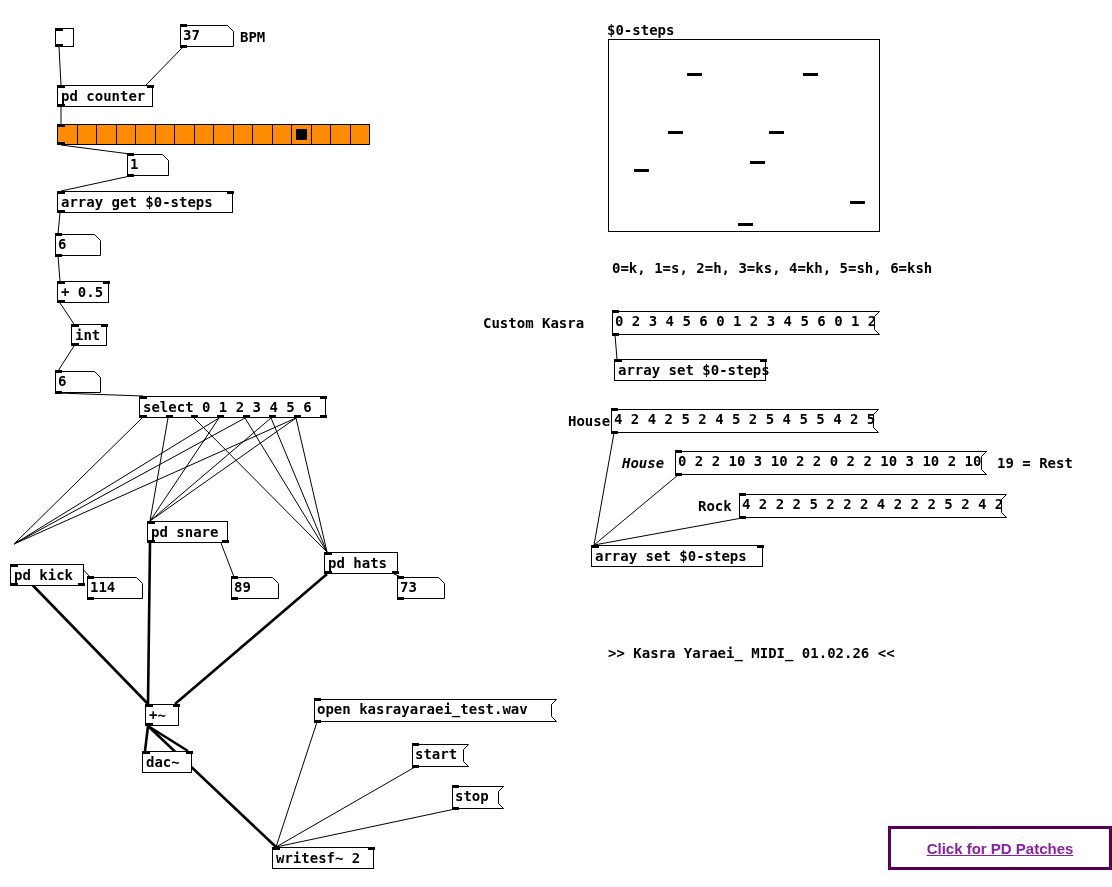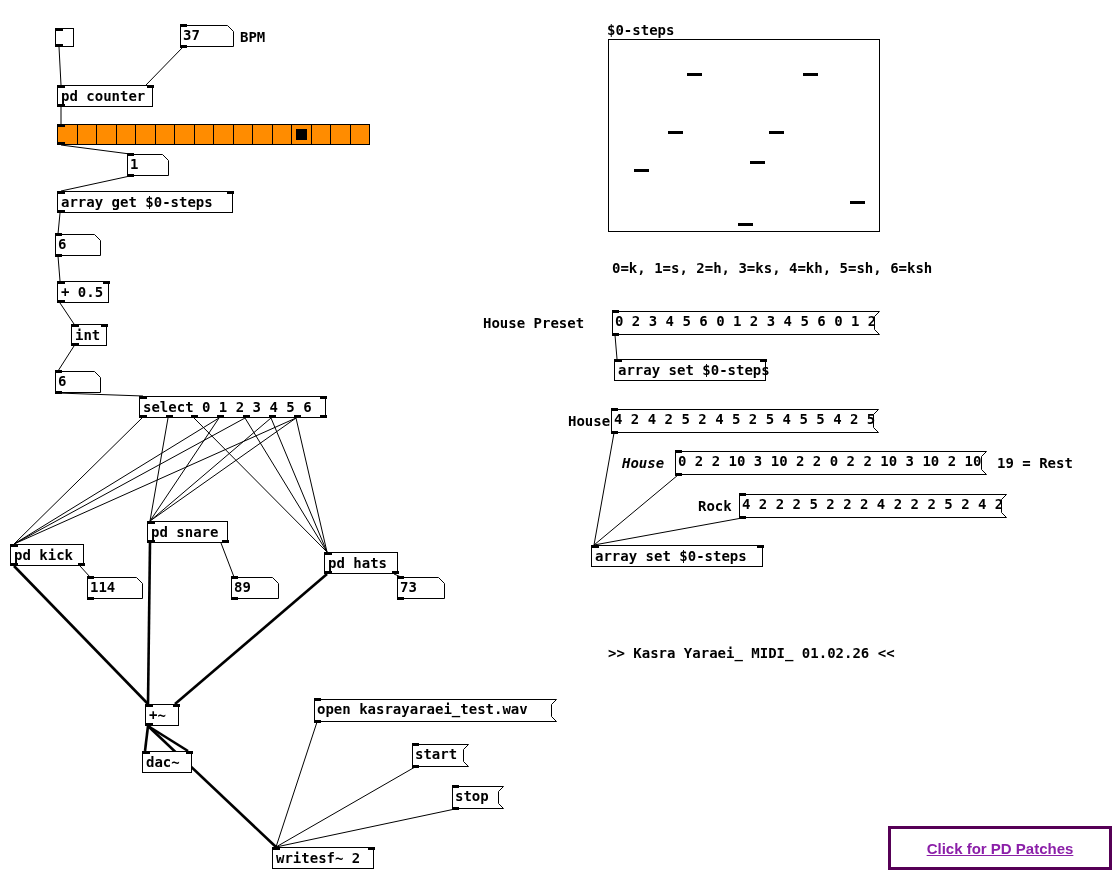--- a/index.html
+++ b/index.html
@@ -117,21 +117,21 @@
   <div class="box obj" style="left:57px;top:281px;width:52px;height:22px;">+ 0.5<div class="nub in" style="left: 0px;"></div><div class="nub in" style="left: 45px;"></div><div class="nub out" style="left: 0px;"></div></div>
 
   <div class="box obj" style="left:71px;top:324px;width:36px;height:22px;">int<div class="nub in" style="left: 0px;"></div><div class="nub in" style="left: 29px;"></div><div class="nub out" style="left: 0px;"></div></div>
 
   <div class="box num" style="left:55px;top:371px;width:46px;height:22px;">6<svg width="46" height="22" class="outline">
         <path d="M0.5 0.5 H39.5 L45.5 6.5 V21.5 H0.5 Z" fill="none" stroke="#000"></path>
       </svg><div class="nub in" style="left: 0px;"></div><div class="nub out" style="left: 0px;"></div></div>
 
   <div class="box obj" style="left:139px;top:396px;width:187px;height:22px;">select 0 1 2 3 4 5 6<div class="nub in" style="left: 0px;"></div><div class="nub in" style="left: 180px;"></div><div class="nub out" style="left: 0px;"></div><div class="nub out" style="left: 25.7143px;"></div><div class="nub out" style="left: 51.4286px;"></div><div class="nub out" style="left: 77.1429px;"></div><div class="nub out" style="left: 102.857px;"></div><div class="nub out" style="left: 128.571px;"></div><div class="nub out" style="left: 154.286px;"></div><div class="nub out" style="left: 180px;"></div></div>
 
-  <div class="box obj" style="left:10px;top:544px;width:74px;height:22px;">pd kick<div class="nub in" style="left: 0px;"></div><div class="nub out" style="left: 0px;"></div><div class="nub out" style="left: 67px;"></div></div>
+  <div class="box obj" style="left:10px;top:564px;width:74px;height:22px;">pd kick<div class="nub in" style="left: 0px;"></div><div class="nub out" style="left: 0px;"></div><div class="nub out" style="left: 67px;"></div></div>
   <div class="box obj" style="left:147px;top:521px;width:81px;height:22px;">pd snare<div class="nub in" style="left: 0px;"></div><div class="nub out" style="left: 0px;"></div><div class="nub out" style="left: 74px;"></div></div>
   <div class="box obj" style="left:324px;top:552px;width:74px;height:22px;">pd hats<div class="nub in" style="left: 0px;"></div><div class="nub out" style="left: 0px;"></div><div class="nub out" style="left: 67px;"></div></div>
 
   <div class="box num" style="left:87px;top:577px;width:56px;height:22px;">114<svg width="56" height="22" class="outline">
         <path d="M0.5 0.5 H49.5 L55.5 6.5 V21.5 H0.5 Z" fill="none" stroke="#000"></path>
       </svg><div class="nub in" style="left: 0px;"></div><div class="nub out" style="left: 0px;"></div></div>
   <div class="box num" style="left:231px;top:577px;width:48px;height:22px;">89<svg width="48" height="22" class="outline">
         <path d="M0.5 0.5 H41.5 L47.5 6.5 V21.5 H0.5 Z" fill="none" stroke="#000"></path>
       </svg><div class="nub in" style="left: 0px;"></div><div class="nub out" style="left: 0px;"></div></div>
   <div class="box num" style="left:397px;top:577px;width:48px;height:22px;">73<svg width="48" height="22" class="outline">
@@ -159,21 +159,21 @@
       <div class="dash" style="left: 59px; top: 91px;"></div>
       <div class="dash" style="left: 78px; top: 33px;"></div>
       <div class="dash" style="left: 129px; top: 183px;"></div>
       <div class="dash" style="left: 141px; top: 121px;"></div>
       <div class="dash" style="left: 160px; top: 91px;"></div>
       <div class="dash" style="left: 194px; top: 33px;"></div>
       <div class="dash" style="left: 241px; top: 161px;"></div>
     </div>
   <div class="comment" style="left:612px;top:258px;">0=k, 1=s, 2=h, 3=ks, 4=kh, 5=sh, 6=ksh</div>
 
-  <div class="comment" style="left:483px;top:313px;">House Preset</div>
+  <div class="comment" style="left:483px;top:313px;">Custom Kasra</div>
   <div class="box msg" style="left:612px;top:311px;width:268px;height:24px;">0 2 3 4 5 6 0 1 2 3 4 5 6 0 1 2<svg width="268" height="24" class="outline">
         <path d="M0.5 0.5 H267.5 L262.5 5.5 V18.5 L267.5 23.5 H0.5 Z" fill="none" stroke="#000"></path>
       </svg><div class="nub in" style="left: 0px;"></div><div class="nub out" style="left: 0px;"></div></div>
   <div class="box obj" style="left:614px;top:359px;width:152px;height:22px;">array set $0-steps<div class="nub in" style="left: 0px;"></div><div class="nub in" style="left: 145px;"></div></div>
 
   <div class="comment" style="left:568px;top:411px;">House</div>
   <div class="box msg" style="left:611px;top:409px;width:268px;height:24px;">4 2 4 2 5 2 4 5 2 5 4 5 5 4 2 5<svg width="268" height="24" class="outline">
         <path d="M0.5 0.5 H267.5 L262.5 5.5 V18.5 L267.5 23.5 H0.5 Z" fill="none" stroke="#000"></path>
       </svg><div class="nub in" style="left: 0px;"></div><div class="nub out" style="left: 0px;"></div></div>
 

